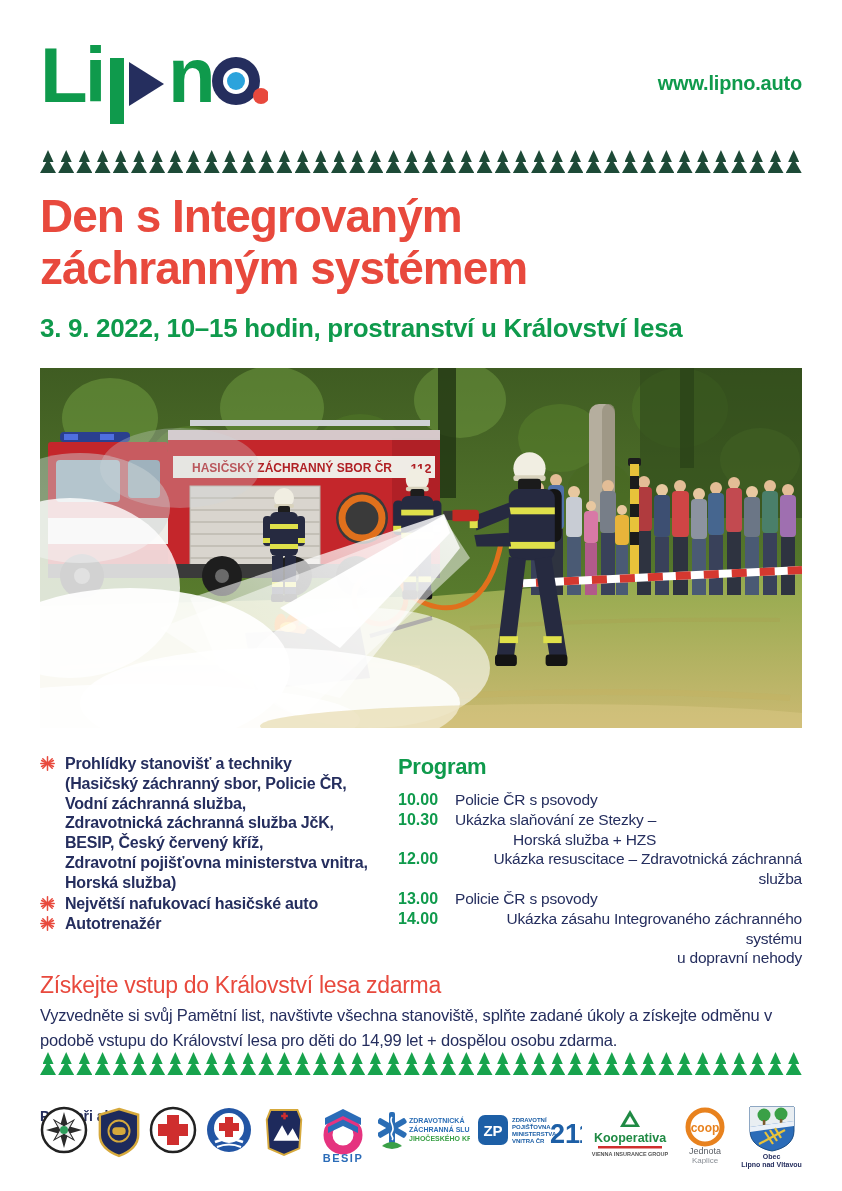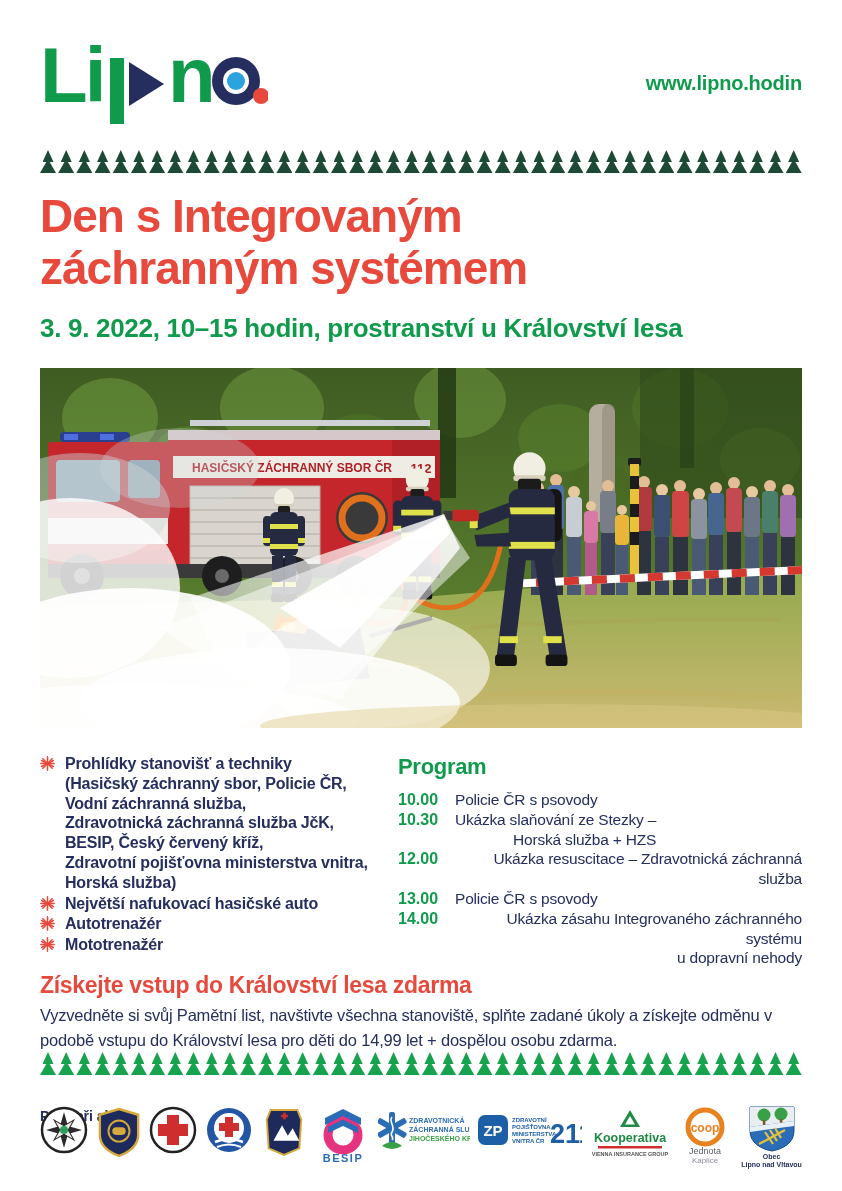--- a/index.html
+++ b/index.html
@@ -29,21 +29,21 @@
   .col-right{width:404px;flex:none;}
   .hl-item{display:flex;gap:10px;margin-bottom:1px;}
   .hl-bullet{flex:none;width:15px;height:15px;margin-top:2px;}
   .hl-text{color:#252e5e;font-weight:bold;font-size:16px;line-height:19.8px;white-space:pre-line;letter-spacing:-0.2px;}
   .prog-heading{color:#0f9a4c;font-weight:bold;font-size:22px;margin:0 0 10px 0;letter-spacing:-0.3px;}
   .prog-row{display:flex;gap:13px;margin-bottom:0;}
   .prog-time{flex:none;width:44px;color:#0f9a4c;font-weight:bold;font-size:16px;line-height:19.8px;}
   .prog-text{color:#252e5e;font-size:15.5px;line-height:19.8px;white-space:pre-line;letter-spacing:-0.2px;text-align:right;}
 
   
-  .cta-heading{left:40px;top:972px;width:762px;color:#e8493d;font-weight:bold;font-size:23px;letter-spacing:-0.3px;}
+  .cta-heading{left:40px;top:972px;width:762px;color:#e8493d;font-weight:normal;font-size:23px;letter-spacing:-0.3px;}
   .cta-body{left:40px;top:1003px;width:762px;color:#252e5e;font-size:16.5px;line-height:25px;letter-spacing:-0.2px;}
 
   
   .partners-label{left:40px;top:1084px;color:#252e5e;font-weight:bold;font-size:14px;margin-top:24px;}
   .logos{left:40px;top:1106px;width:762px;display:flex;justify-content:space-between;align-items:flex-start;}
   .partner{display:flex;flex-direction:column;align-items:center;}
   .obec-text{color:#252e5e;font-weight:bold;font-size:7px;line-height:8px;text-align:center;margin-top:1px;white-space:pre-line;}
 </style>
 </head>
 <body>
@@ -55,21 +55,21 @@
       <text x="0" y="66" font-family="Liberation Sans, sans-serif" font-weight="bold" font-size="78" fill="#0f9a4c" letter-spacing="-3">Li</text>
       <rect x="70" y="22" width="14" height="66" fill="#0f9a4c"></rect>
       <polygon points="89,26 124,48 89,70" fill="#252e5e"></polygon>
       <text x="128" y="66" font-family="Liberation Sans, sans-serif" font-weight="bold" font-size="78" fill="#0f9a4c">n</text>
       <circle cx="196" cy="45" r="24" fill="#252e5e"></circle>
       <circle cx="196" cy="45" r="13" fill="#ffffff"></circle>
       <circle cx="196" cy="45" r="9" fill="#2ba3dc"></circle>
       <circle cx="221" cy="60" r="8" fill="#e8493d"></circle>
     </svg>
   </div>
-  <a class="abs site-url" style="right:40px;top:72px;" href="#">www.lipno.hodin</a>
+  <a class="abs site-url" style="right:40px;top:72px;" href="#">www.lipno.auto</a>
 
   <div class="abs tree-row dark" style="top:150px;">
       <div class="tree">
         <div class="t1"></div>
         <div class="t2"></div>
       </div>
       <div class="tree">
         <div class="t1"></div>
         <div class="t2"></div>
       </div>
@@ -522,33 +522,20 @@
             <line x1="7.5" y1="0.8" x2="7.5" y2="14.2"></line>
               <line x1="0.8" y1="7.5" x2="14.2" y2="7.5"></line>
             <line x1="2.8" y1="2.8" x2="12.2" y2="12.2"></line>
               <line x1="12.2" y1="2.8" x2="2.8" y2="12.2"></line>
             <line x1="1.6" y1="4.5" x2="13.4" y2="10.5"></line>
               <line x1="13.4" y1="4.5" x2="1.6" y2="10.5"></line>
           </g>
         </svg>
         <div class="hl-text">Autotrenažér</div>
       </div>
-      <div class="hl-item">
-        <svg class="hl-bullet" viewBox="0 0 15 15">
-          <g stroke="#e8493d" stroke-width="1.5" stroke-linecap="round">
-            <line x1="7.5" y1="0.8" x2="7.5" y2="14.2"></line>
-              <line x1="0.8" y1="7.5" x2="14.2" y2="7.5"></line>
-            <line x1="2.8" y1="2.8" x2="12.2" y2="12.2"></line>
-              <line x1="12.2" y1="2.8" x2="2.8" y2="12.2"></line>
-            <line x1="1.6" y1="4.5" x2="13.4" y2="10.5"></line>
-              <line x1="13.4" y1="4.5" x2="1.6" y2="10.5"></line>
-          </g>
-        </svg>
-        <div class="hl-text">Mototrenažér</div>
-      </div>
     </div>
 
     <div class="col-right">
       <div class="prog-heading">Program</div>
       <div class="prog-row">
         <span class="prog-time">10.00</span>
         <span class="prog-text">Policie ČR s psovody</span>
       </div>
       <div class="prog-row">
         <span class="prog-time">10.30</span>

